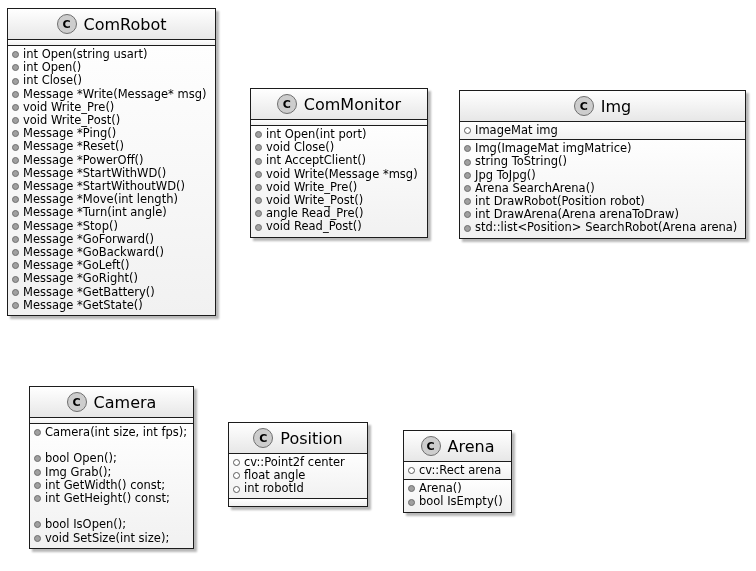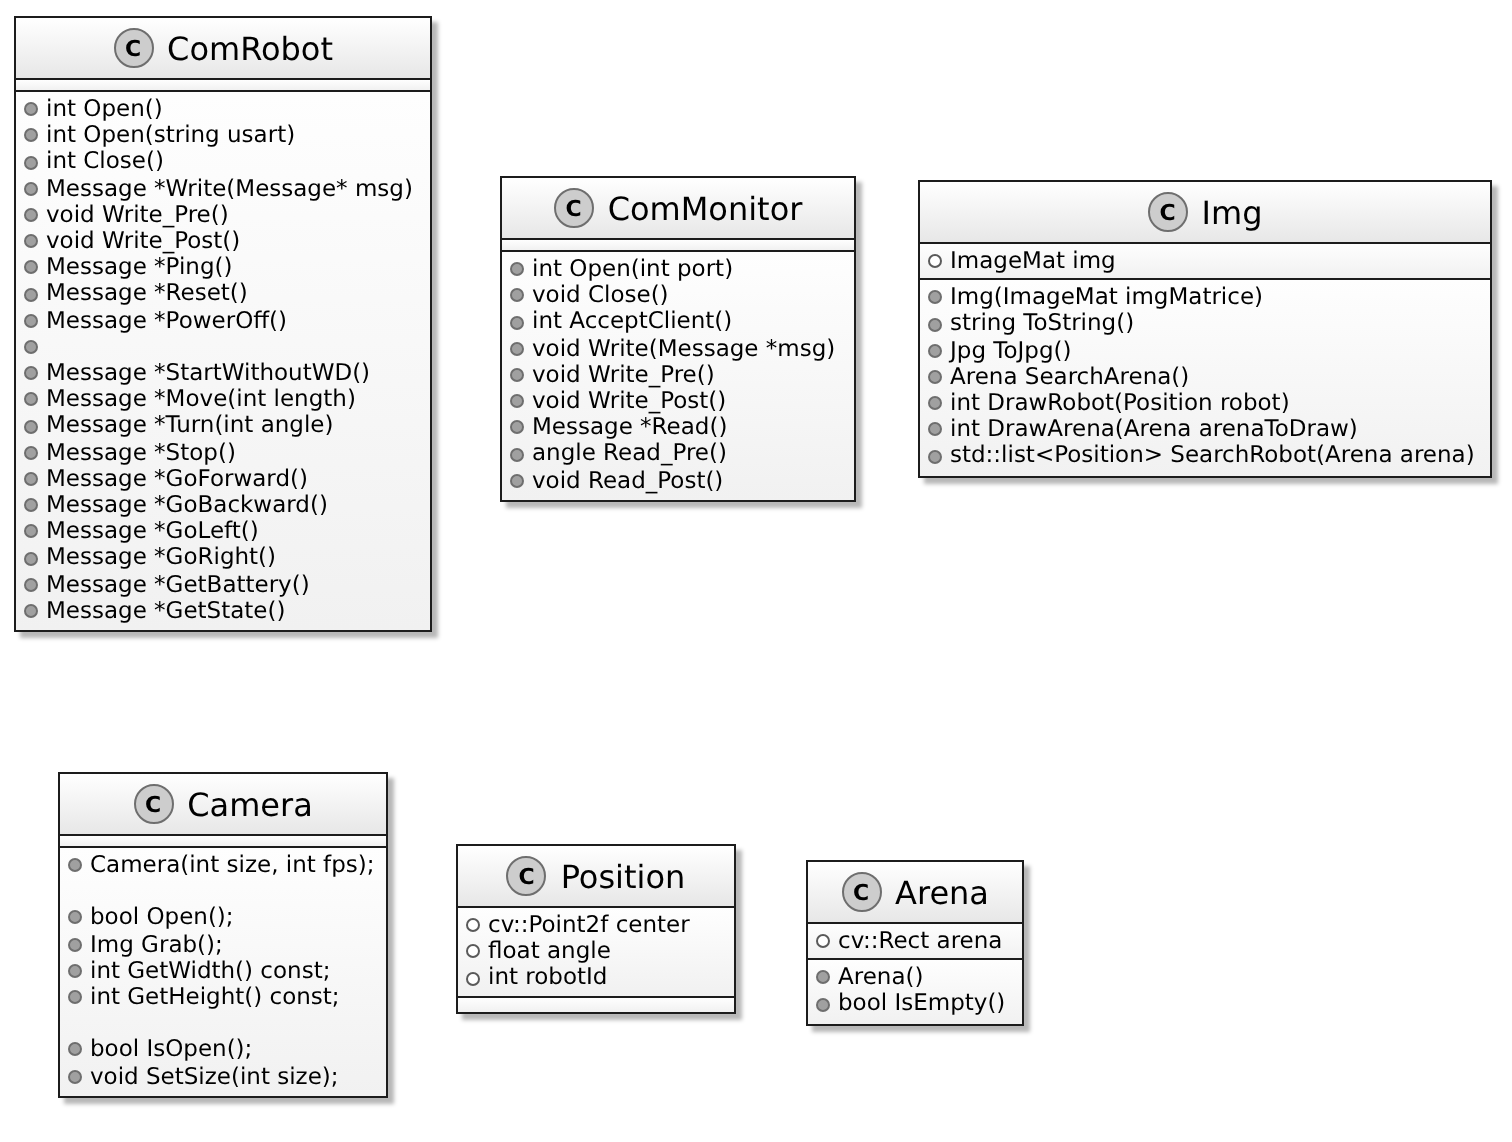--- a/index.html
+++ b/index.html
@@ -104,28 +104,28 @@
 
   <div class="uml-class" style="left:7px; top:8px; width:209px;">
     <div class="class-header">
       <span class="class-circle">C</span>
       <span class="class-title">ComRobot</span>
     </div>
     <div class="compartment fields empty"></div>
     <div class="compartment methods">
       <div class="member">
           <span class="bullet method"></span>
+          <span class="mtext">int Open(string usart)</span>
+        </div>
+      <div class="member">
+          <span class="bullet method"></span>
           <span class="mtext">int Open()</span>
         </div>
       <div class="member">
           <span class="bullet method"></span>
-          <span class="mtext">int Open(string usart)</span>
-        </div>
-      <div class="member">
-          <span class="bullet method"></span>
           <span class="mtext">int Close()</span>
         </div>
       <div class="member">
           <span class="bullet method"></span>
           <span class="mtext">Message *Write(Message* msg)</span>
         </div>
       <div class="member">
           <span class="bullet method"></span>
           <span class="mtext">void Write_Pre()</span>
         </div>
@@ -140,20 +140,21 @@
       <div class="member">
           <span class="bullet method"></span>
           <span class="mtext">Message *Reset()</span>
         </div>
       <div class="member">
           <span class="bullet method"></span>
           <span class="mtext">Message *PowerOff()</span>
         </div>
       <div class="member">
           <span class="bullet method"></span>
+          <span class="mtext">Message *StartWithWD()</span>
         </div>
       <div class="member">
           <span class="bullet method"></span>
           <span class="mtext">Message *StartWithoutWD()</span>
         </div>
       <div class="member">
           <span class="bullet method"></span>
           <span class="mtext">Message *Move(int length)</span>
         </div>
       <div class="member">
@@ -214,24 +215,20 @@
           <span class="bullet method"></span>
           <span class="mtext">void Write(Message *msg)</span>
         </div>
       <div class="member">
           <span class="bullet method"></span>
           <span class="mtext">void Write_Pre()</span>
         </div>
       <div class="member">
           <span class="bullet method"></span>
           <span class="mtext">void Write_Post()</span>
-        </div>
-      <div class="member">
-          <span class="bullet method"></span>
-          <span class="mtext">Message *Read()</span>
         </div>
       <div class="member">
           <span class="bullet method"></span>
           <span class="mtext">angle Read_Pre()</span>
         </div>
       <div class="member">
           <span class="bullet method"></span>
           <span class="mtext">void Read_Post()</span>
         </div>
     </div>

